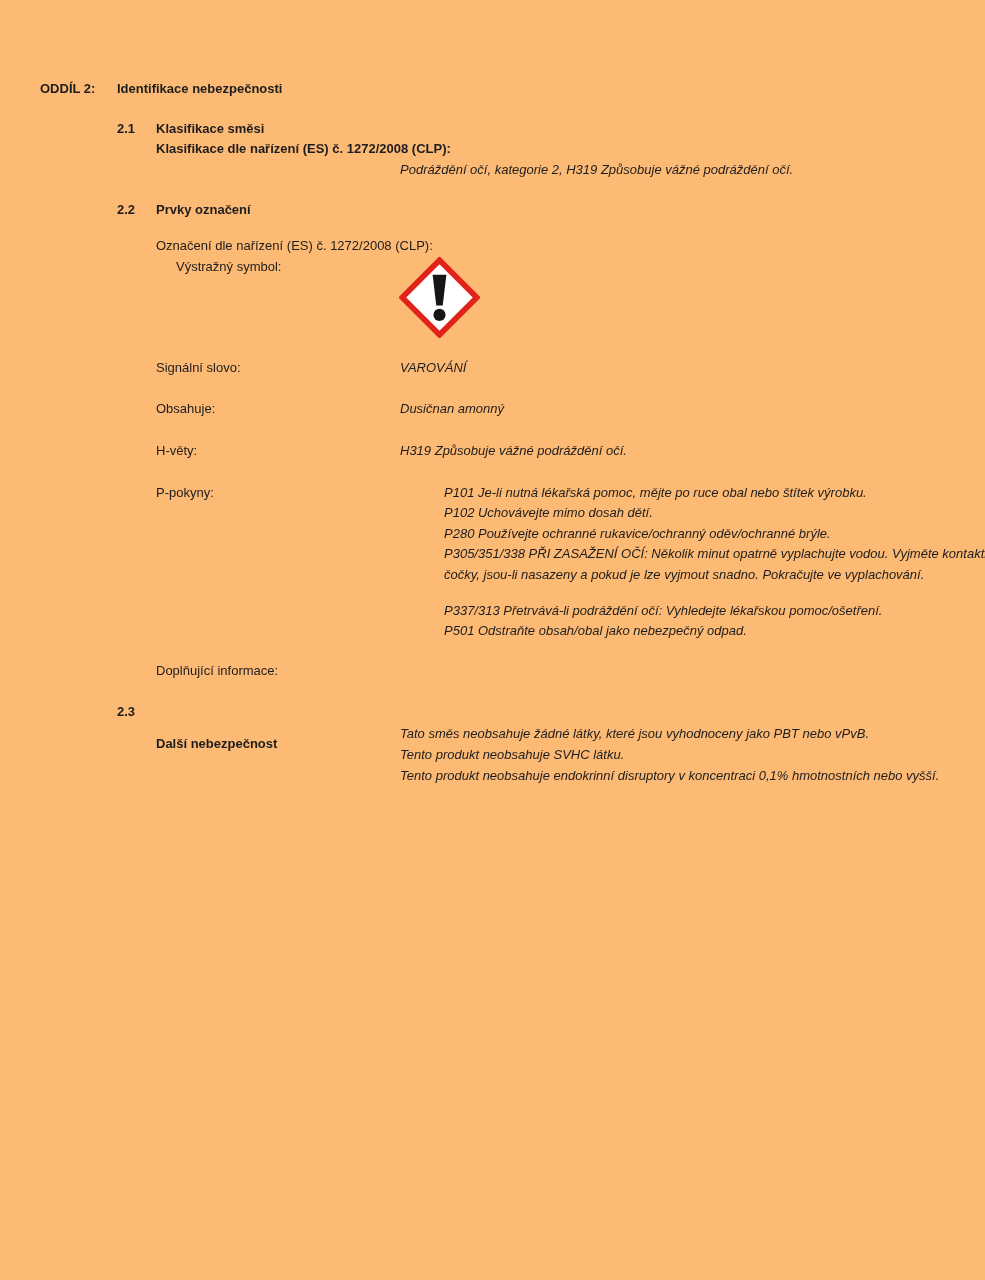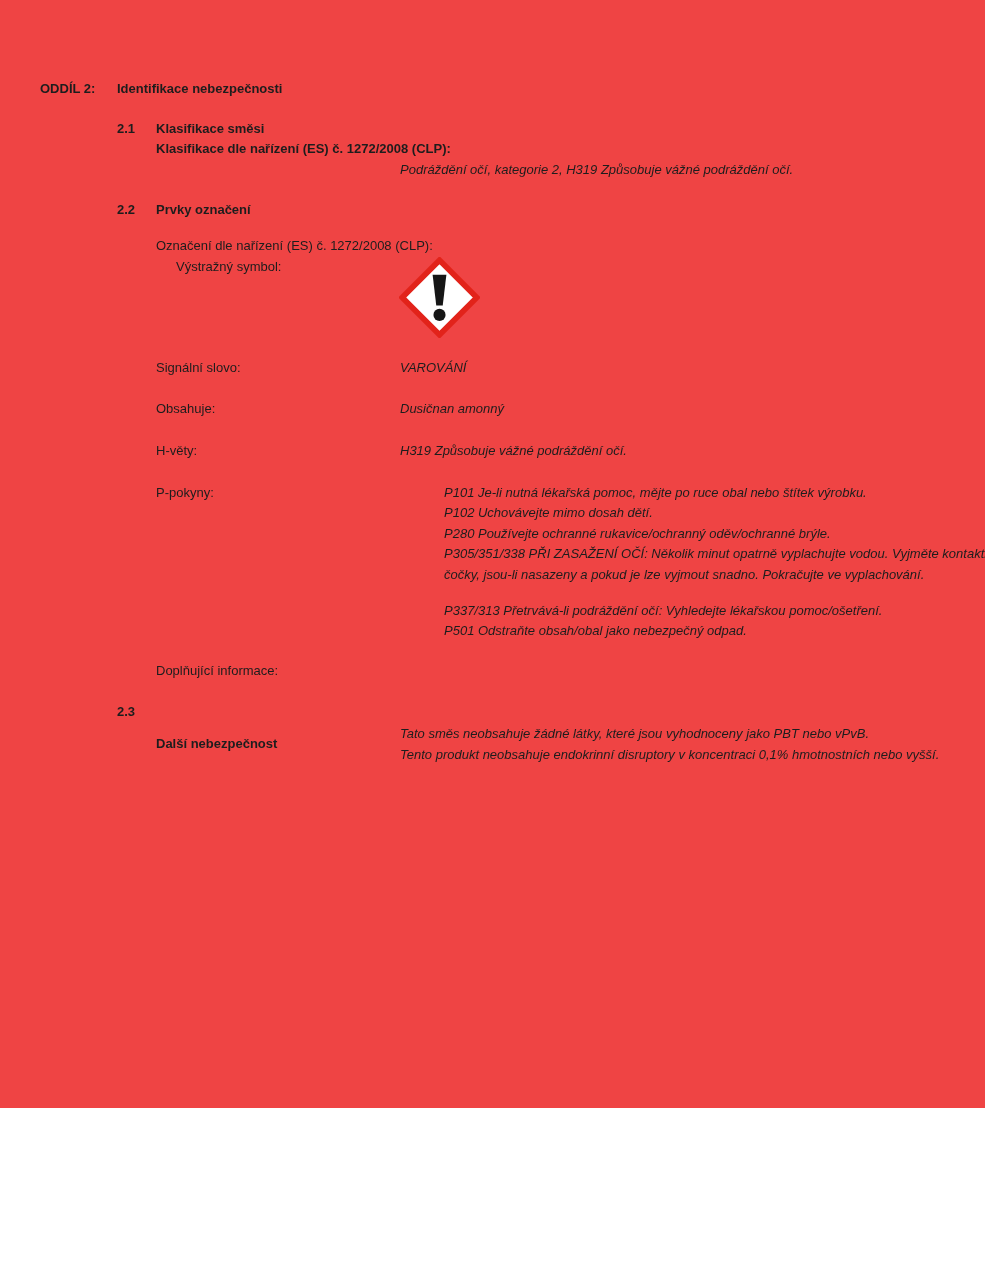--- a/index.html
+++ b/index.html
@@ -3,22 +3,22 @@
 <meta charset="utf-8">
 <style>
   html, body {
     margin: 0;
     padding: 0;
     background: #ffffff;
   }
   .page {
     position: relative;
     width: 985px;
-    height: 1108px;
-    background: #ef4444;
+    height: 1280px;
+    background: #fdba74;
     font-family: "Liberation Sans", sans-serif;
     font-size: 13px;
     color: #1d1d1d;
     overflow: hidden;
   }
   .abs { position: absolute; }
   .bold { font-weight: bold; }
   .num-col { left: 117px; }
   .label-col { left: 156px; }
   .value-col { left: 400px; font-style: italic; }
@@ -80,16 +80,17 @@
     <div>P501 Odstraňte obsah/obal jako nebezpečný odpad.</div>
   </div>
 
   <div class="abs line label-col" style="top:661px;">Doplňující informace:</div>
 
   <div class="abs bold line num-col" style="top:702px;">2.3</div>
   <div class="abs bold line label-col" style="top:734px;">Další nebezpečnost</div>
 
   <div class="abs value-col para-23" style="top:723px;">
     <div>Tato směs neobsahuje žádné látky, které jsou vyhodnoceny jako PBT nebo vPvB.</div>
+    <div>Tento produkt neobsahuje SVHC látku.</div>
     <div>Tento produkt neobsahuje endokrinní disruptory v koncentraci 0,1% hmotnostních nebo vyšší.</div>
   </div>
 
 </div>
 
 </body></html>

